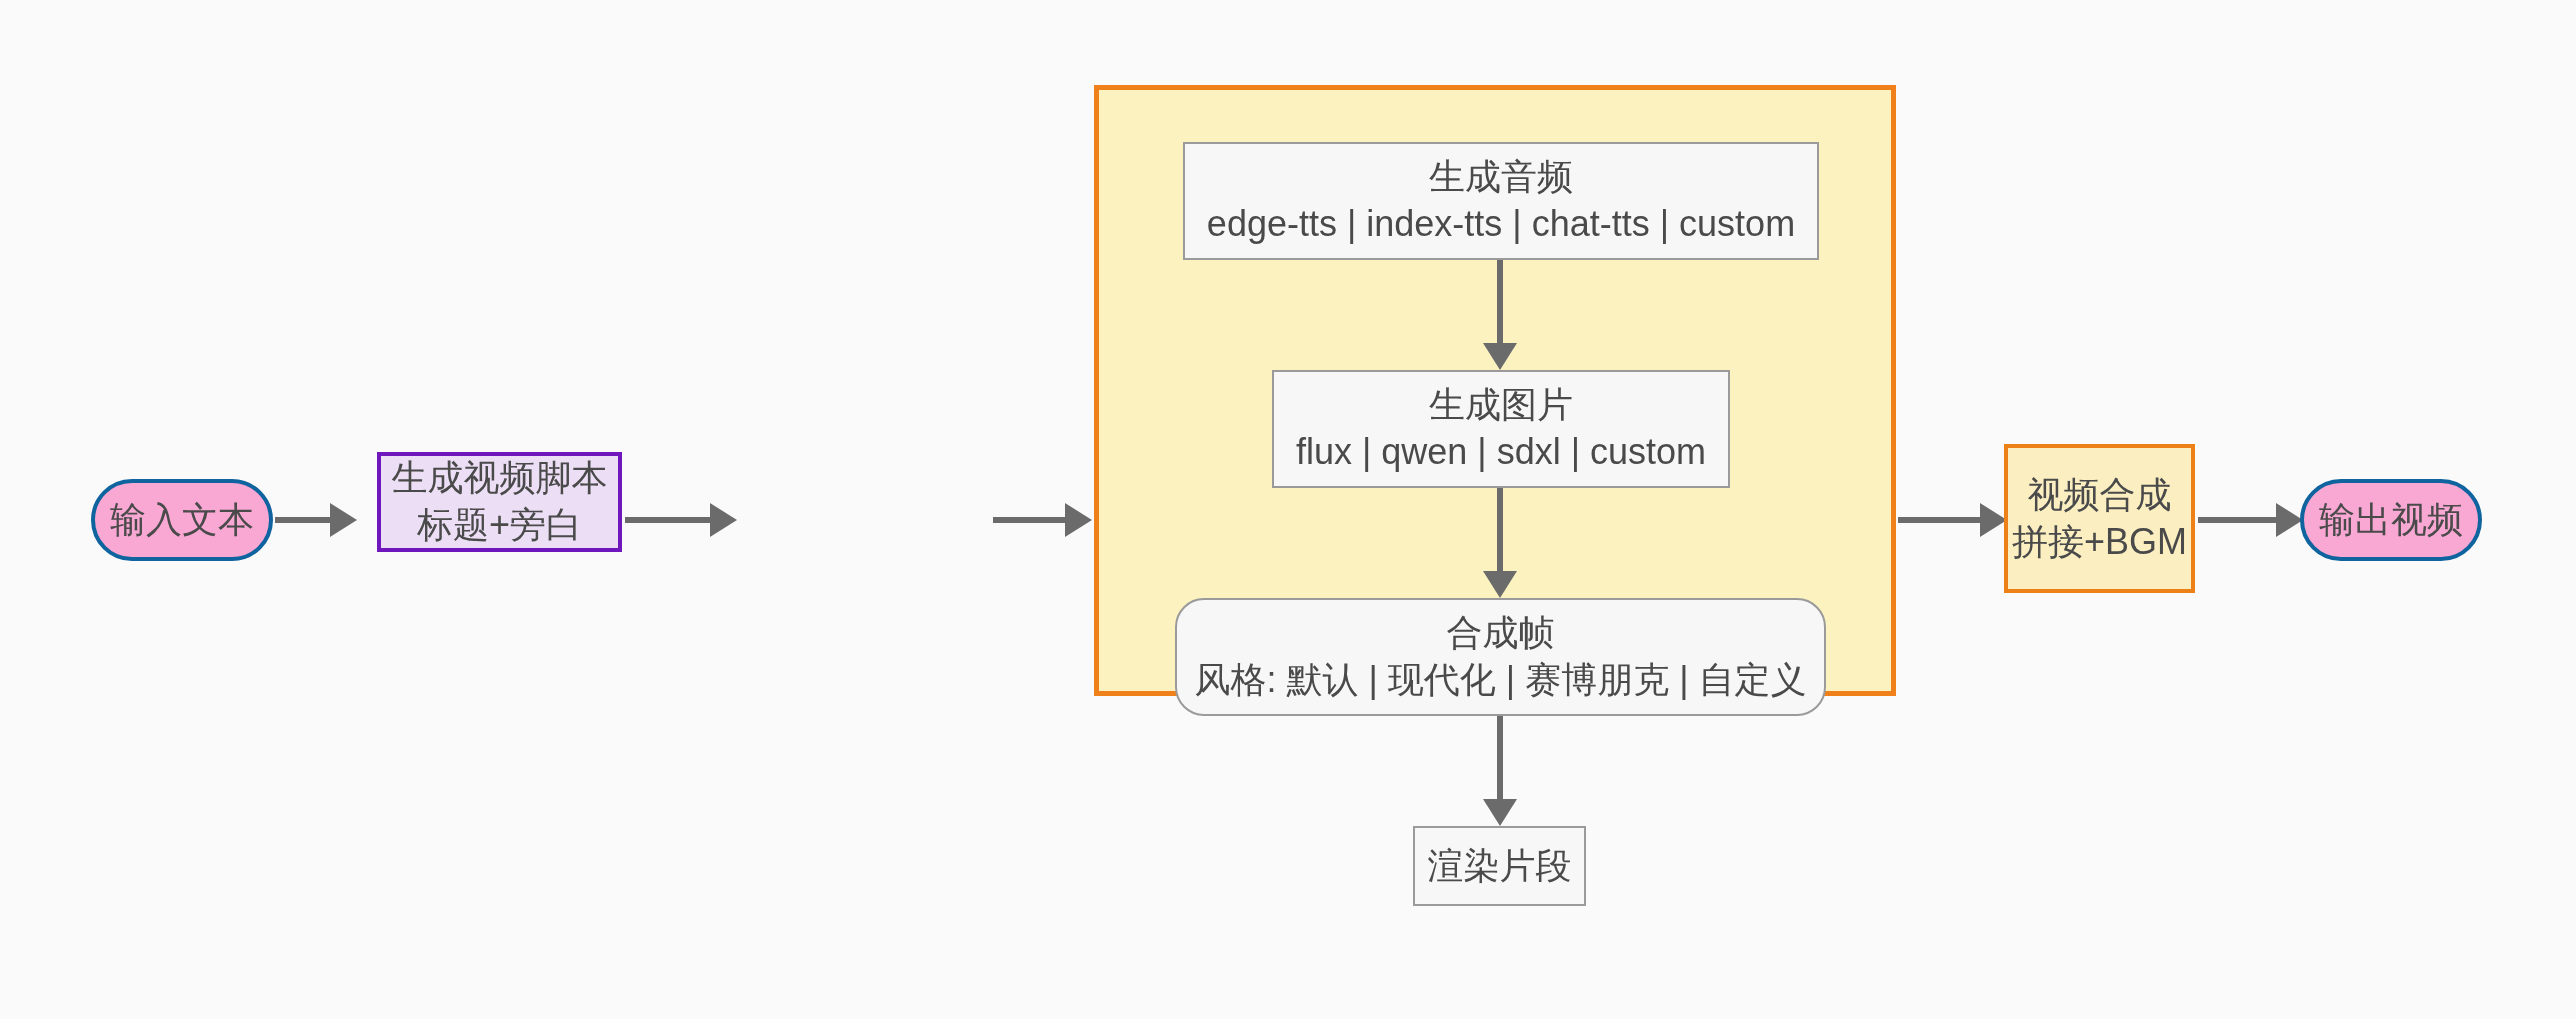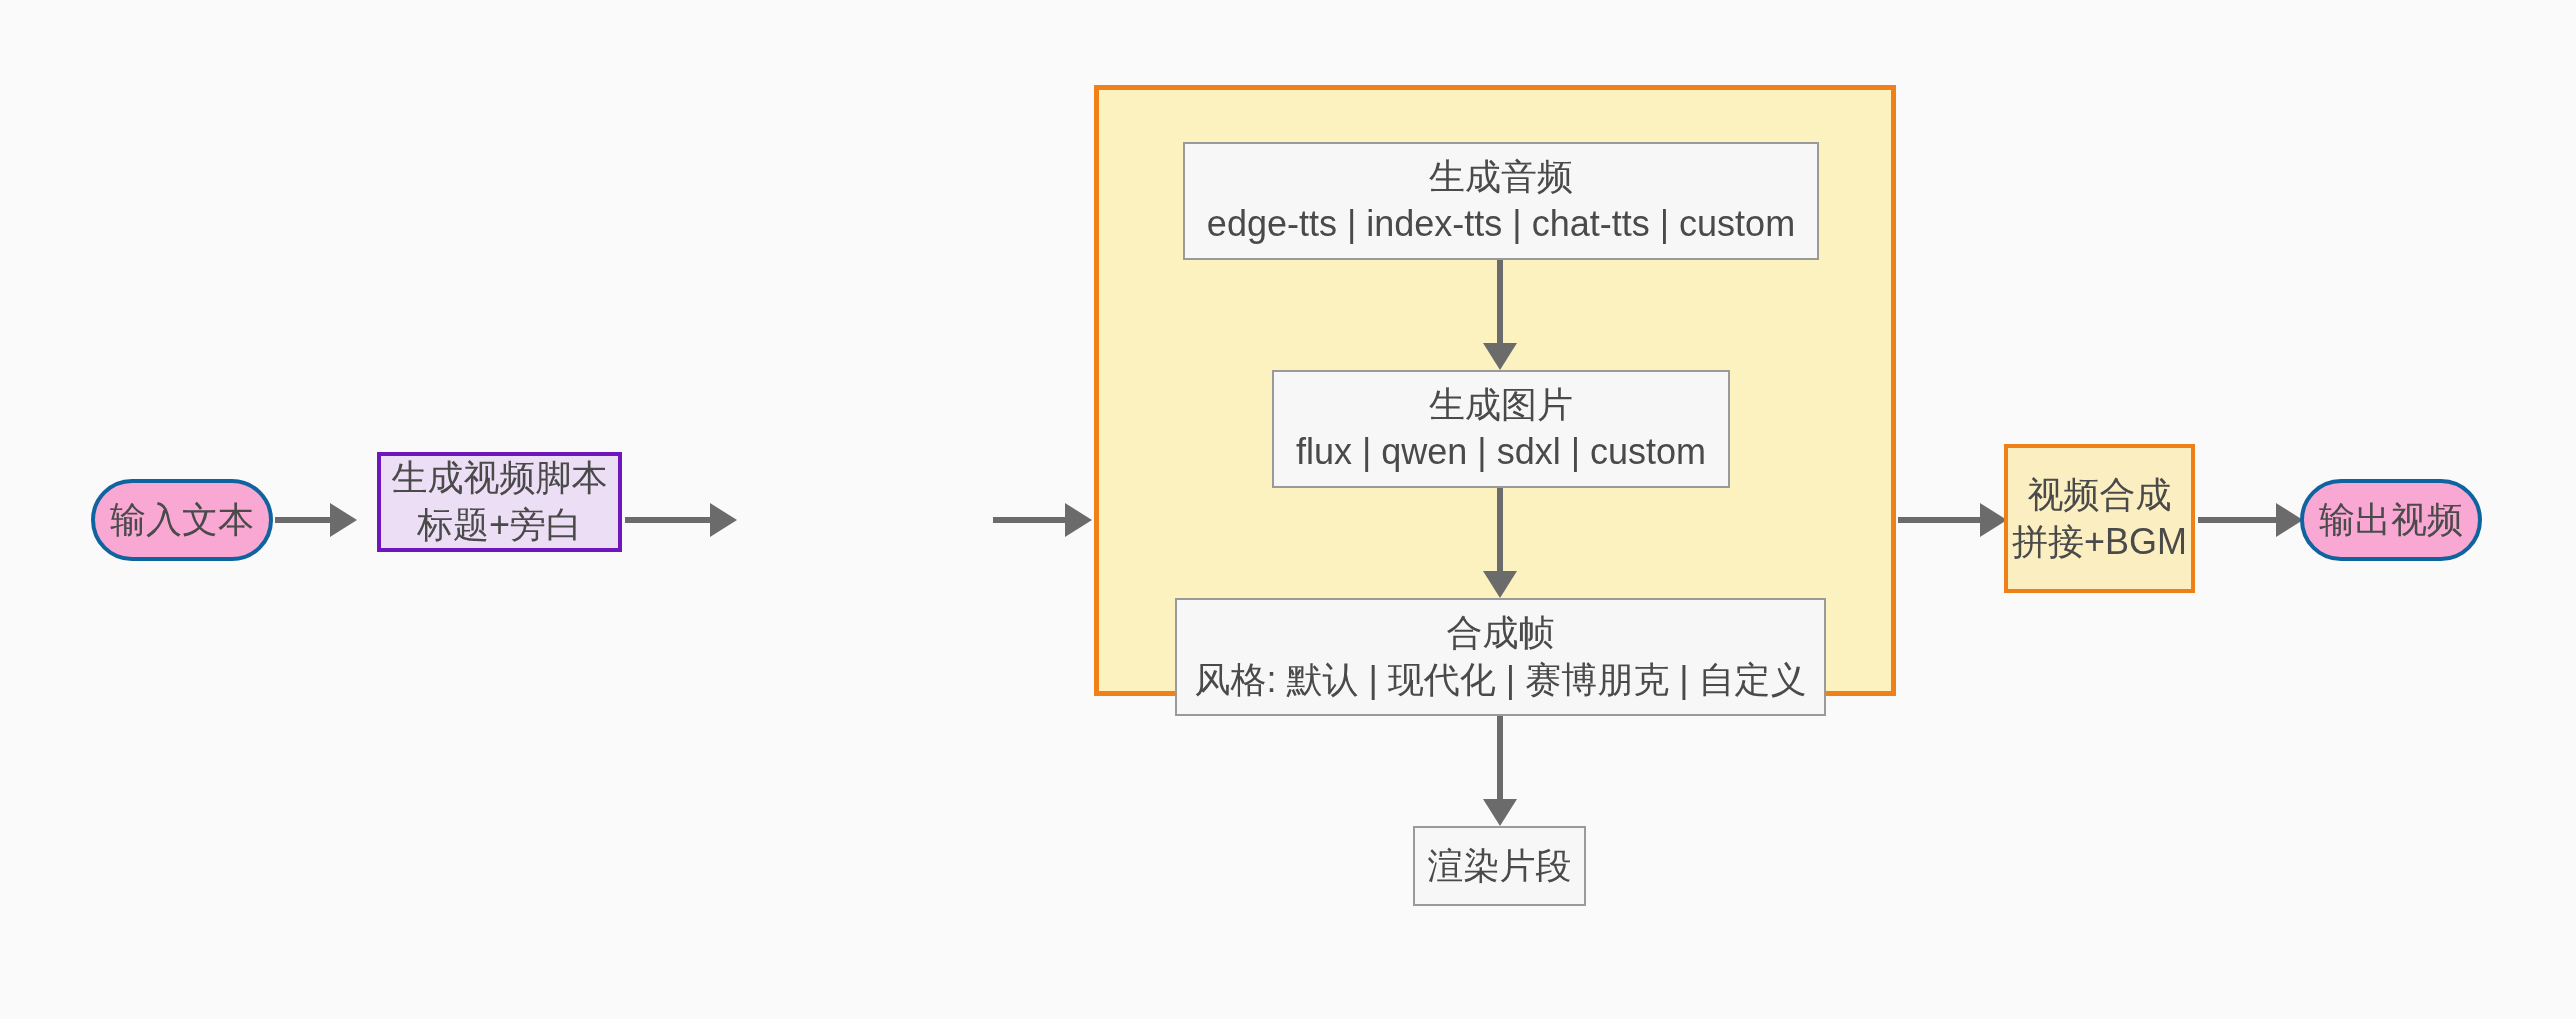--- a/index.html
+++ b/index.html
@@ -86,21 +86,21 @@
     <div class="arrow-d" style="left:384px;top:253px;"></div>
 
     <div class="node plain" style="left:173px;top:280px;width:458px;height:118px;">
       <span class="line1">生成图片</span>
       <span class="line2">flux | qwen | sdxl | custom</span>
     </div>
 
     <div class="vline" style="left:398px;top:398px;height:91px;"></div>
     <div class="arrow-d" style="left:384px;top:481px;"></div>
 
-    <div class="node plain" style="left:76px;top:508px;width:651px;height:118px;">
+    <div class="node plain" style="left:76px;top:508px;width:651px;height:118px;border-radius:29px;">
       <span class="line1">合成帧</span>
       <span class="line2">风格: 默认 | 现代化 | 赛博朋克 | 自定义</span>
     </div>
 
     <div class="vline" style="left:398px;top:626px;height:91px;"></div>
     <div class="arrow-d" style="left:384px;top:709px;"></div>
 
     <div class="node plain" style="left:314px;top:736px;width:173px;height:80px;">
       <span>渲染片段</span>
     </div>

